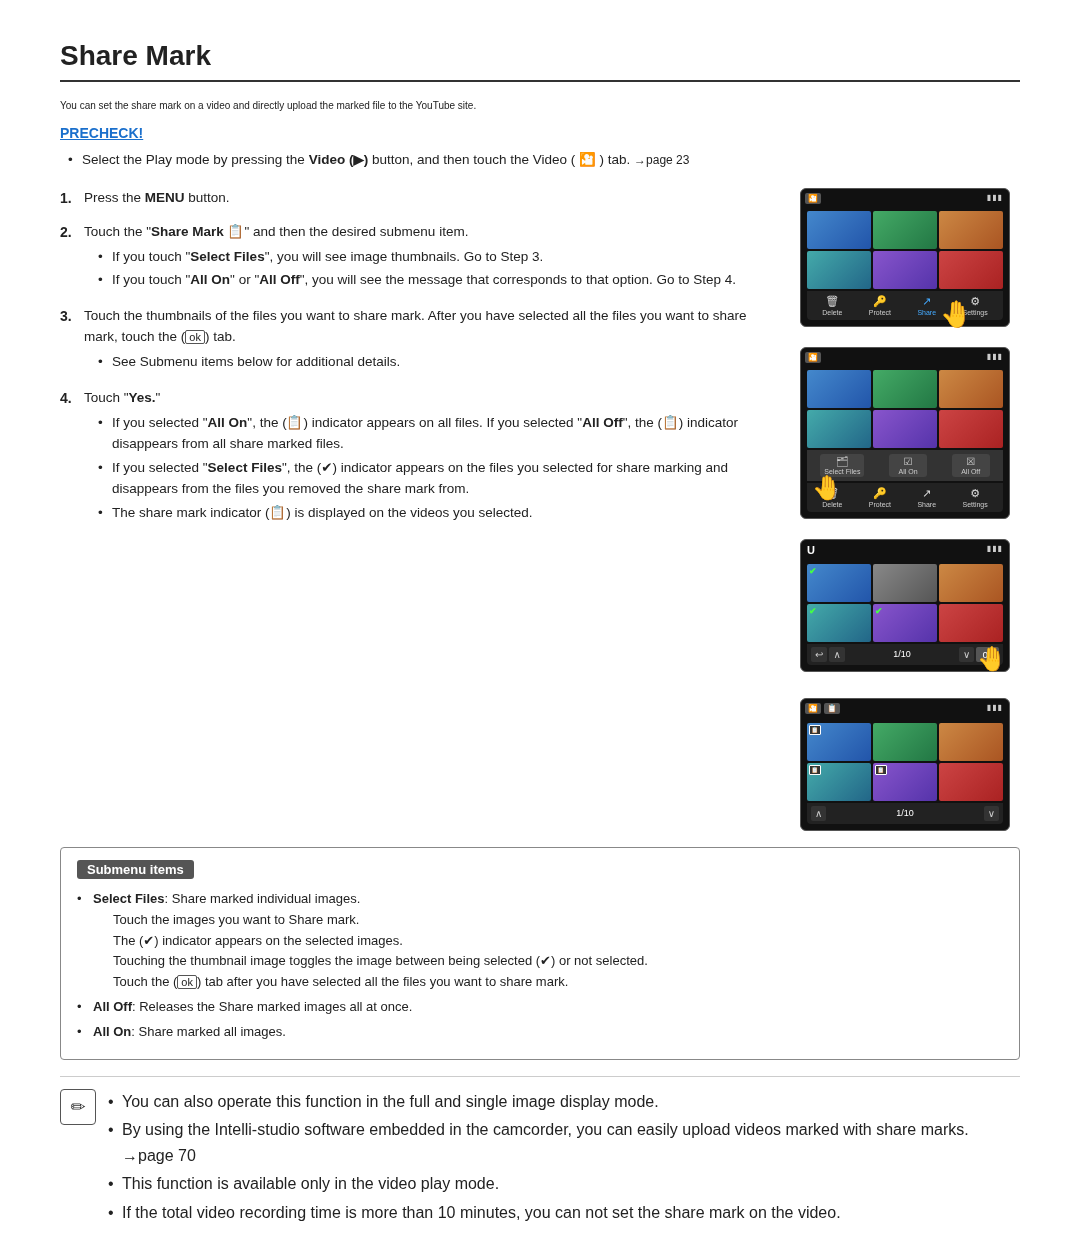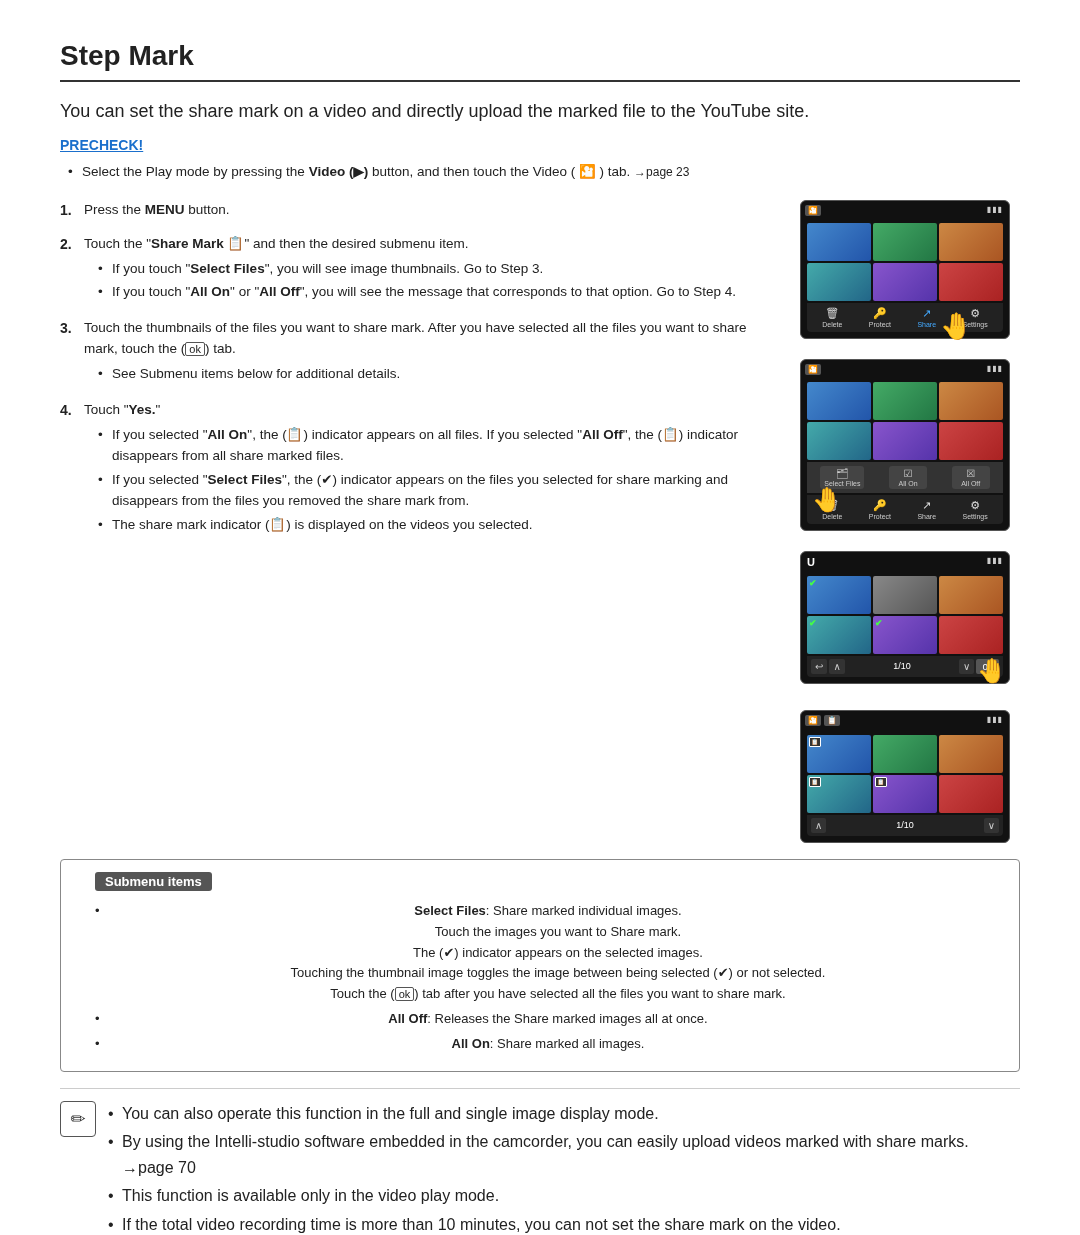--- a/index.html
+++ b/index.html
@@ -15,21 +15,21 @@
 
     h1 {
       font-size: 28px;
       font-weight: bold;
       border-bottom: 2px solid #333;
       padding-bottom: 8px;
       margin-bottom: 16px;
     }
 
     .intro-text {
-      font-size: 18px;
+      font-size: 10px;
       margin-bottom: 12px;
       line-height: 1.5;
     }
 
     .precheck {
       color: #1a6fcc;
       font-weight: bold;
       text-decoration: underline;
       font-size: 14px;
       margin-bottom: 8px;
@@ -240,41 +240,40 @@
 
     .submenu-item .s-icon {
       font-size: 10px;
       margin-bottom: 1px;
     }
 
     
     .submenu-box {
       border: 1.5px solid #888;
       border-radius: 4px;
-      padding: 12px 34px;
+      padding: 12px 16px;
       margin-top: 12px;
       margin-bottom: 16px;
       background: #fff;
     }
 
     .submenu-box-title {
       font-size: 13px;
       font-weight: bold;
       color: #fff;
       background: #555;
       display: inline-block;
       padding: 2px 10px;
       border-radius: 3px;
       margin-bottom: 10px;
     }
 
     .submenu-box-content {
       font-size: 13px;
       line-height: 1.6;
-      text-align: center;
     }
 
     .submenu-box-content .sub-list {
       list-style: none;
       padding-left: 0;
     }
 
     .submenu-box-content .sub-list > li {
       padding-left: 16px;
       position: relative;
@@ -384,21 +383,21 @@
       background: #555;
       border-radius: 2px;
       padding: 1px 3px;
       font-size: 8px;
       color: #fff;
     }
   </style>
 </head>
 <body>
 
-<h1>Step Mark</h1>
+<h1>Share Mark</h1>
 
 <p class="intro-text">You can set the share mark on a video and directly upload the marked file to the YouTube site.</p>
 
 <span class="precheck">PRECHECK!</span>
 <ul class="precheck-list">
   <li>Select the Play mode by pressing the <b>Video (▶)</b> button, and then touch the Video ( 🎦 ) tab. <span class="arrow-ref">→page 23</span></li>
 </ul>
 
 <div class="main-layout">
 

